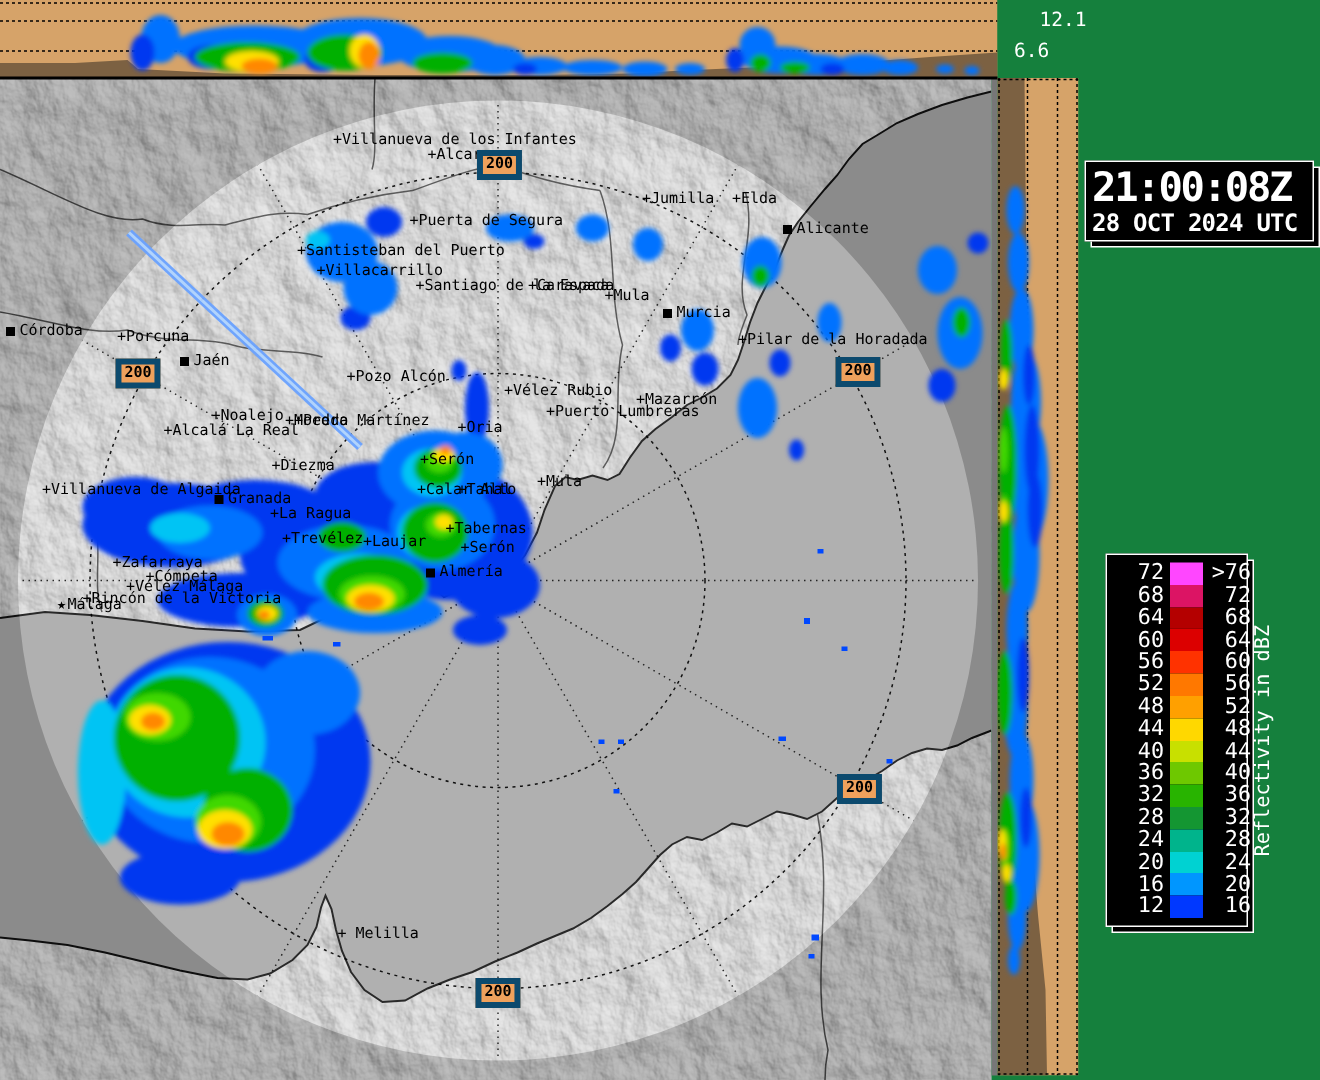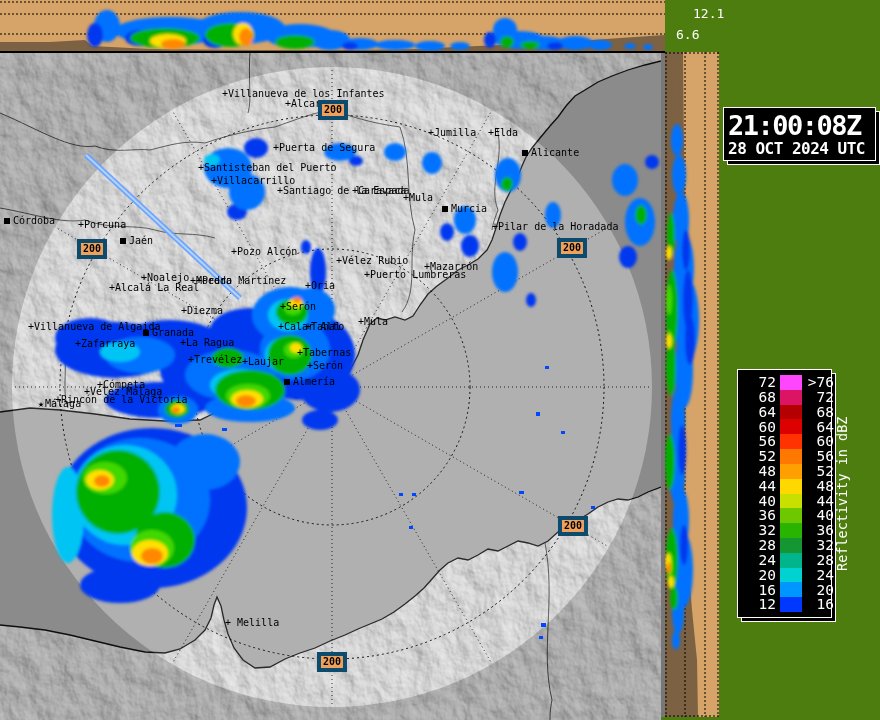--- a/index.html
+++ b/index.html
@@ -1,16 +1,16 @@
 <!DOCTYPE html>
 <html><head>
 <meta charset="utf-8">
 <style>
   html,body{margin:0;padding:0;background:#000;}
-  #screen{position:relative;width:880px;height:720px;background:#4d7c0f;overflow:hidden;
+  #screen{position:relative;width:880px;height:720px;background:#15803d;overflow:hidden;
           font-family:"DejaVu Sans Mono","Liberation Mono",monospace;}
   #gfx{position:absolute;left:0;top:0;}
   
   .hlabel{position:absolute;color:#fff;font-size:13px;line-height:1;white-space:nowrap;}
   
   .info-panel{position:absolute;left:723px;top:107px;width:153px;background:#000;color:#fff;
               border:1px solid #fff;box-shadow:4px 4px 0 -1px #000,4px 4px 0 0 #fff;
               padding:4px 3px 3px 4px;box-sizing:border-box;}
   .info-line{font-size:12.5px;line-height:15px;white-space:nowrap;}
   .info-time{font-size:27px;font-weight:bold;letter-spacing:-1.5px;line-height:28px;white-space:nowrap;}
@@ -538,21 +538,21 @@
         </div>
         <div class="place" style="left: 297px; top: 353px;">
           <span>+Tabernas</span>
         </div>
         <div class="place" style="left: 188px; top: 360px;">
           <span>+Trevélez</span>
         </div>
         <div class="place" style="left: 242px; top: 362px;">
           <span>+Laujar</span>
         </div>
-        <div class="place" style="left: 75px; top: 344px;">
+        <div class="place" style="left: 75px; top: 376px;">
           <span>+Zafarraya</span>
         </div>
         <div class="place" style="left: 307px; top: 366px;">
           <span>+Serón</span>
         </div>
         <div class="place" style="left: 284px; top: 382px;">
           <span class="sq"></span>
           <span>Almería</span>
         </div>
         <div class="place" style="left: 97px; top: 385px;">

